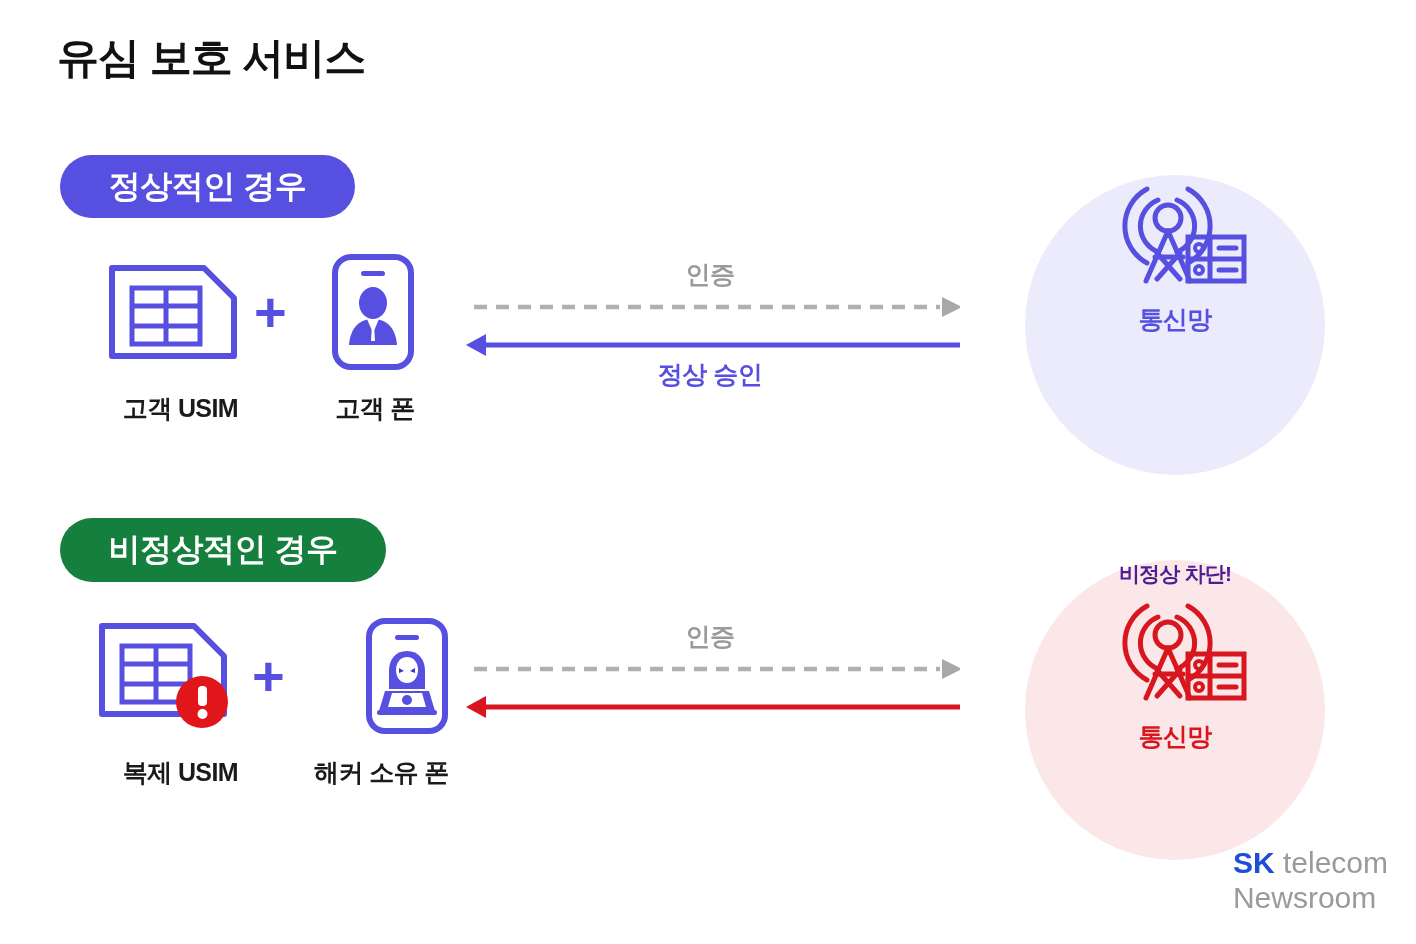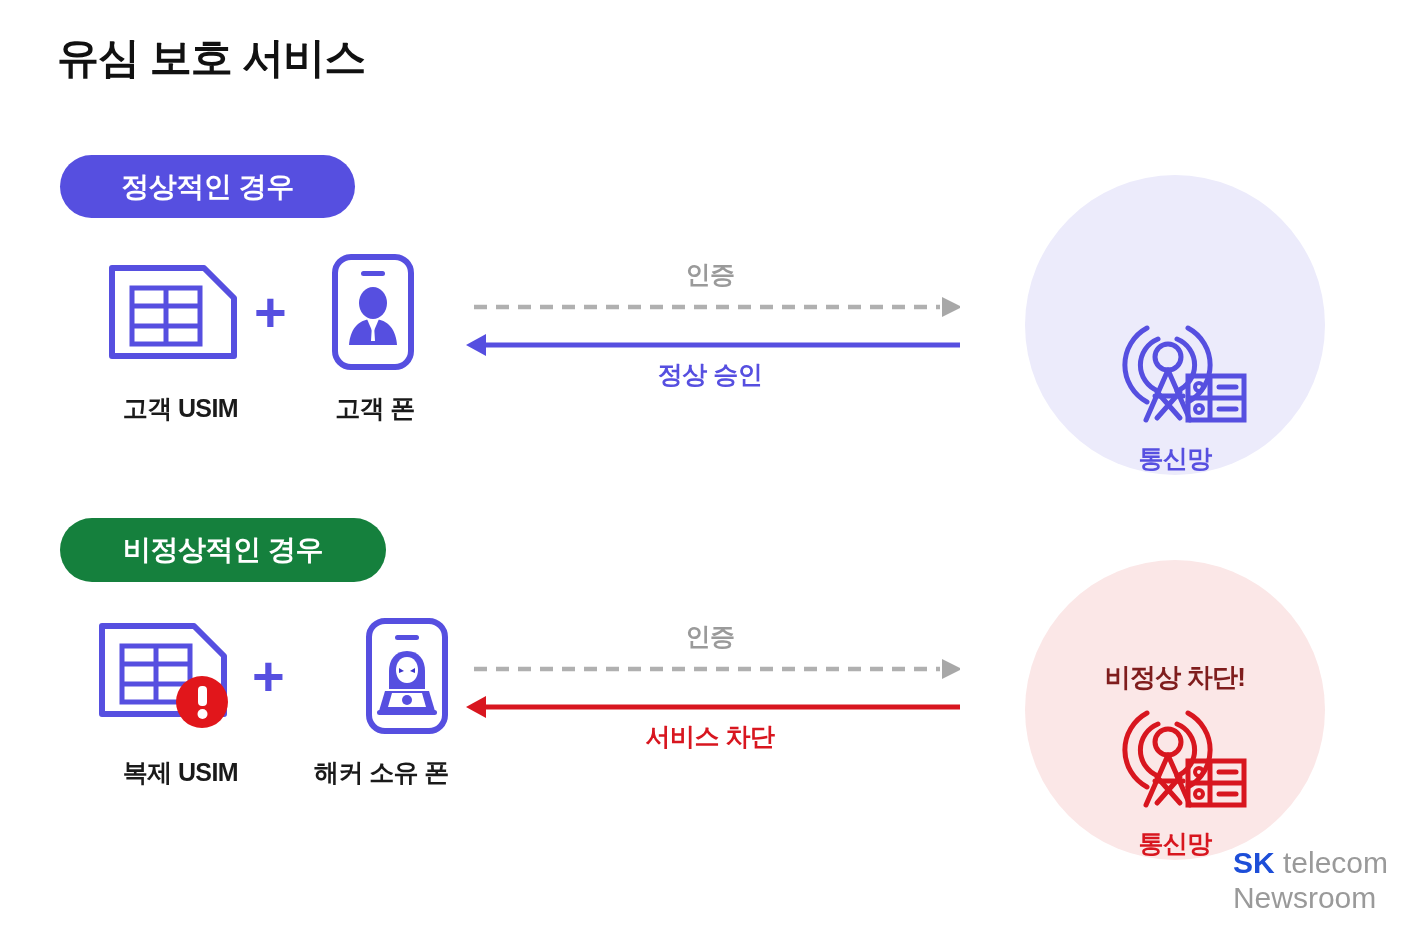--- a/index.html
+++ b/index.html
@@ -25,21 +25,21 @@
     color: #111111;
     letter-spacing: -1px;
     white-space: nowrap;
   }
 
   
   .case-badge {
     position: absolute;
     border-radius: 999px;
     color: #ffffff;
-    font-size: 28px;
+    font-size: 32px;
     font-weight: 700;
     display: flex;
     align-items: center;
     justify-content: center;
     letter-spacing: -0.5px;
     white-space: nowrap;
   }
   #badge-normal {
     left: 60px;
     top: 155px;
@@ -133,36 +133,36 @@
 
   
   .network-node {
     position: absolute;
     width: 300px;
     height: 300px;
     border-radius: 50%;
     display: flex;
     flex-direction: column;
     align-items: center;
-    justify-content: flex-end;
+    justify-content: flex-start;
   }
   #network-normal {
     left: 1025px;
     top: 175px;
     background: #ECEBFB;
   }
   #network-abnormal {
     left: 1025px;
     top: 560px;
     background: #FBE7E7;
   }
   .network-alert {
-    font-size: 26px;
-    font-weight: 700;
-    color: #7f1d1d;
+    font-size: 21px;
+    font-weight: 700;
+    color: #4c1d95;
     letter-spacing: -0.8px;
     margin-bottom: 4px;
     white-space: nowrap;
   }
   .network-caption {
     font-size: 25px;
     font-weight: 700;
     letter-spacing: -0.6px;
     margin-top: 16px;
     white-space: nowrap;
@@ -332,21 +332,20 @@
     <g>
       <line x1="14" y1="57" x2="480" y2="57" stroke="#B0B0B0" stroke-width="4.5" stroke-dasharray="13 9"></line>
       <polygon points="482,47 502,57 482,67" fill="#A8A8A8"></polygon>
     </g>
     <g>
       <line x1="500" y1="95" x2="22" y2="95" stroke="#D8161F" stroke-width="5"></line>
       <polygon points="6,95 26,84 26,106" fill="#D8161F"></polygon>
     </g>
   </svg>
 
-  <div class="flow-label flow-label-bottom">서비스 차단</div>
 </div>
 
 <div id="network-abnormal" class="network-node">
   <div class="network-alert">비정상 차단!</div>
   <svg width="146" height="112" viewBox="0 0 146 112">
     <g fill="none" stroke="#D8161F" stroke-width="5" stroke-linecap="round">
       <path d="M45 14 A42 42 0 0 0 45 88"></path>
       <path d="M56 25 A28 28 0 0 0 56 77"></path>
       <path d="M86 14 A42 42 0 0 1 86 88"></path>
       <path d="M75 25 A28 28 0 0 1 75 77"></path>

